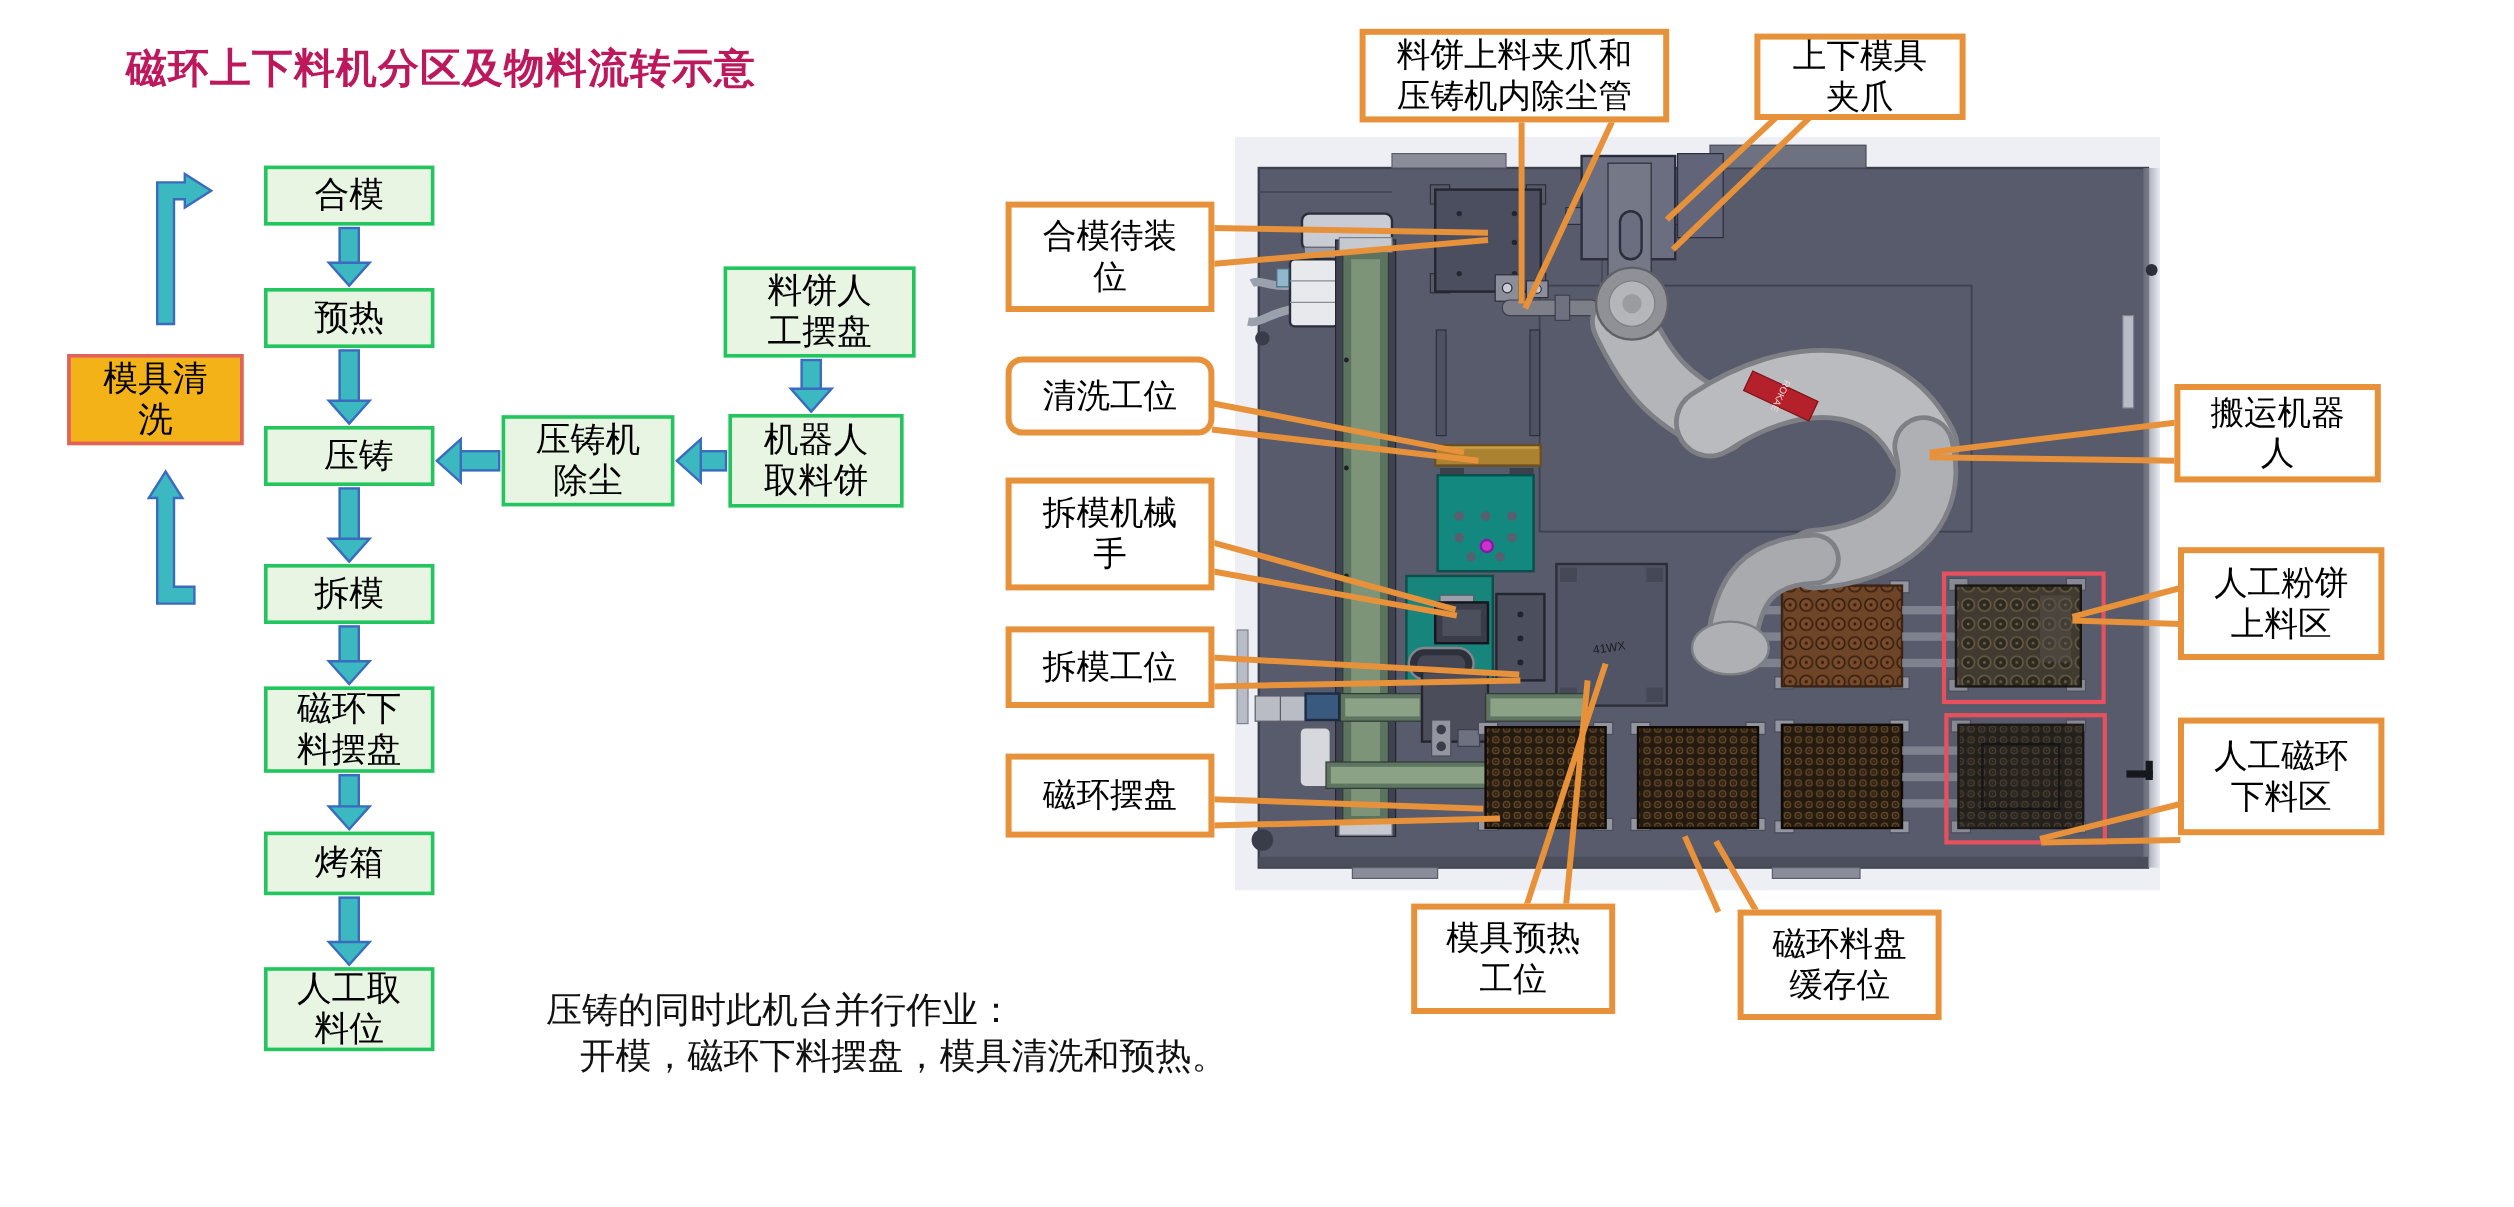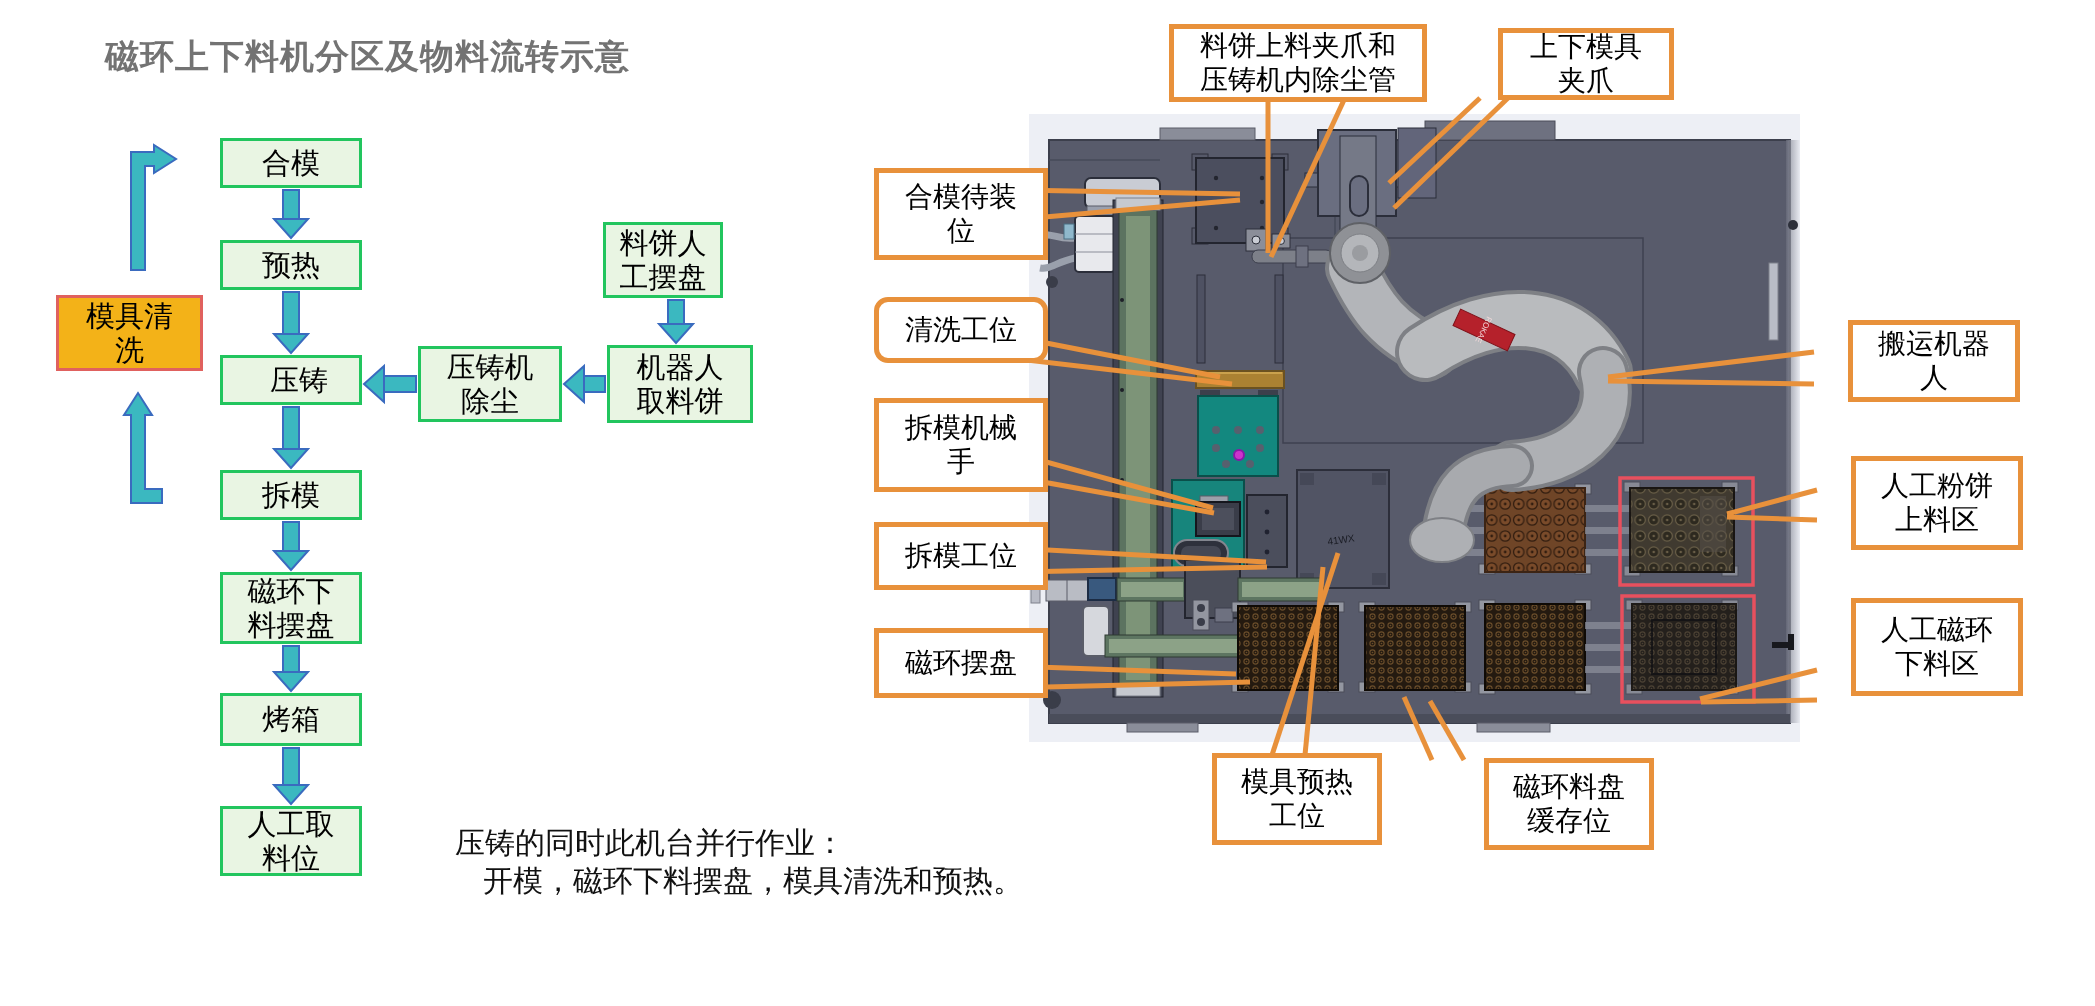--- a/index.html
+++ b/index.html
@@ -1,25 +1,25 @@
 <!DOCTYPE html>
 <html><head>
 <meta charset="utf-8">
 <style>
   html,body{margin:0;padding:0;background:#ffffff;}
   body{font-family:"Liberation Sans","DejaVu Sans",sans-serif;}
   #canvas{position:relative;width:2095px;height:1006px;background:#ffffff;overflow:hidden;}
-  .title{position:absolute;left:105px;top:34px;font-size:34px;font-weight:600;color:#737373;letter-spacing:1px;}
+  .title{position:absolute;left:105px;top:34px;font-size:34px;font-weight:600;color:#be185d;letter-spacing:1px;}
   .flow-box{position:absolute;box-sizing:border-box;background:#e9f5e3;border:3px solid #22c55e;
             display:flex;align-items:center;justify-content:center;text-align:center;
             font-size:29px;line-height:1.18;color:#000;white-space:pre-line;}
   .flow-box.orange{background:#f3b218;border:3px solid #e0615e;}
   .callout{position:absolute;box-sizing:border-box;background:#ffffff;border:5px solid #e8913b;
            display:flex;align-items:center;justify-content:center;text-align:center;
-           font-size:28px;line-height:1.22;color:#000;white-space:pre-line;z-index:30;margin-left:36px;}
+           font-size:28px;line-height:1.22;color:#000;white-space:pre-line;z-index:30;}
   .overlay{position:absolute;left:0;top:0;z-index:20;pointer-events:none;}
   .machine{position:absolute;left:1029px;top:105px;z-index:5;}
   .note{position:absolute;left:455px;top:824px;font-size:30px;color:#111;line-height:38px;z-index:10;}
   .note .l2{margin-left:28px;}
 </style>
 </head>
 <body>
 
 <div id="canvas">
 
@@ -342,21 +342,21 @@
 料摆盘</div>
       <div class="flow-box" style="left: 220px; top: 693px; width: 142px; height: 53px;">烤箱</div>
       <div class="flow-box" style="left: 220px; top: 806px; width: 142px; height: 70px;">人工取
 料位</div>
       <div class="flow-box orange" style="left: 56px; top: 295px; width: 147px; height: 76px;">模具清
 洗</div>
       <div class="flow-box" style="left: 418px; top: 346px; width: 144px; height: 76px;">压铸机
 除尘</div>
       <div class="flow-box" style="left: 607px; top: 345px; width: 146px; height: 78px;">机器人
 取料饼</div>
-      <div class="flow-box" style="left: 603px; top: 222px; width: 120px; height: 76px;">料饼人
+      <div class="flow-box" style="left: 603px; top: 222px; width: 160px; height: 76px;">料饼人
 工摆盘</div>
     </div>
   <div id="callout-layer">
       <div class="callout" style="left: 838px; top: 168px; width: 174px; height: 92px;">合模待装
 位</div>
       <div class="callout" style="left: 838px; top: 297px; width: 174px; height: 66px; border-radius: 14px;">清洗工位</div>
       <div class="callout" style="left: 838px; top: 398px; width: 174px; height: 94px;">拆模机械
 手</div>
       <div class="callout" style="left: 838px; top: 522px; width: 174px; height: 68px;">拆模工位</div>
       <div class="callout" style="left: 838px; top: 628px; width: 174px; height: 70px;">磁环摆盘</div>

